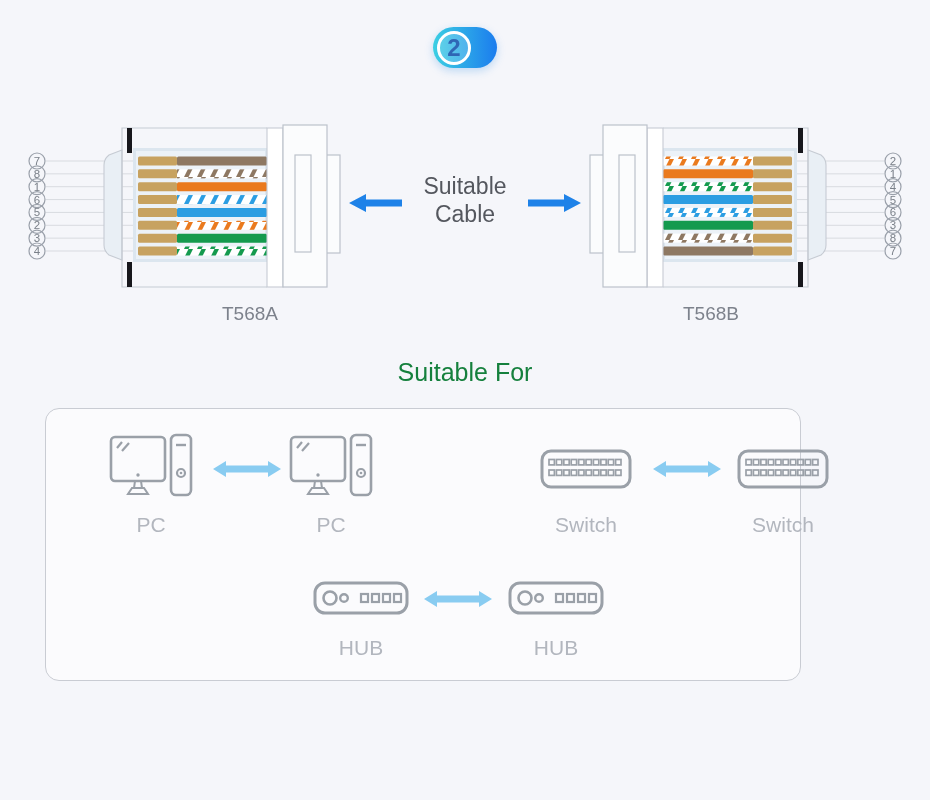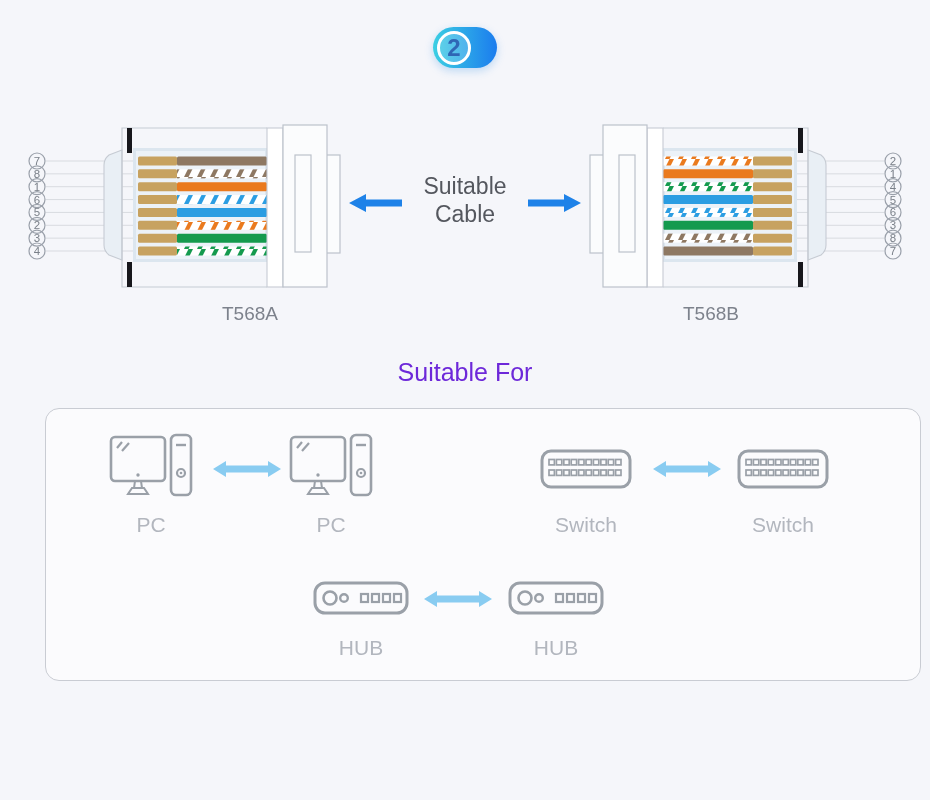--- a/index.html
+++ b/index.html
@@ -18,22 +18,22 @@
   
   .conn-svg{position:absolute;top:105px;left:0;}
   .ethernet-label{position:absolute;top:172px;left:465px;transform:translateX(-50%);
                   text-align:center;font-size:23px;line-height:28px;color:#54575e;}
   .t568-label{position:absolute;top:303px;transform:translateX(-50%);
               font-size:19px;color:#7d828c;}
   .t568a{left:206px;margin-left:44px;} .t568b{left:711px;}
 
   
   .suitable-title{position:absolute;top:358px;left:465px;transform:translateX(-50%);
-                  font-size:25px;color:#6d28d9;}
-  .suitable-box{position:absolute;left:45px;top:408px;width:876px;height:273px;
+                  font-size:25px;color:#15803d;}
+  .suitable-box{position:absolute;left:45px;top:408px;width:756px;height:273px;
                 border:1px solid #c9ccd3;border-radius:14px;background:#fbfbfd;box-sizing:border-box;}
   .device{position:absolute;width:120px;text-align:center;}
   .device .icon-wrap{height:76px;display:flex;align-items:center;justify-content:center;}
   .device.small .icon-wrap{height:64px;}
   .device-label{font-size:21px;color:#b2b6be;margin-top:6px;}
   .pair-arrow{position:absolute;}
   .dev-stroke{stroke:#9aa0a8;fill:none;}
   .bottom-strip{position:absolute;left:0;bottom:0;width:100%;height:7px;background:#ffffff;}
 </style>
 </head>

